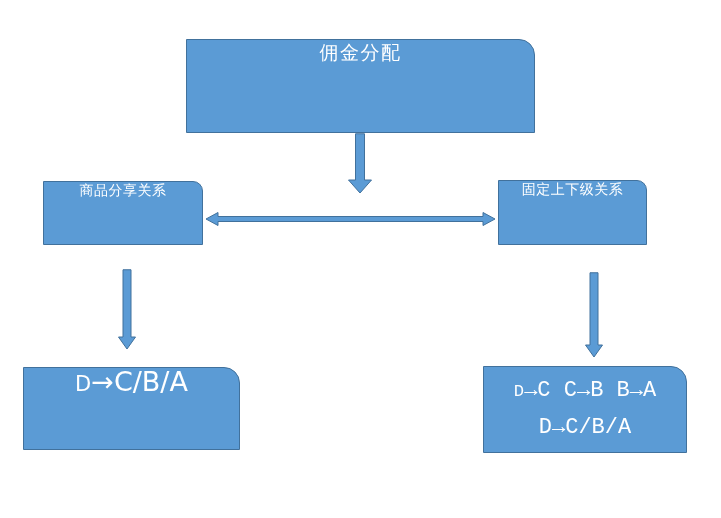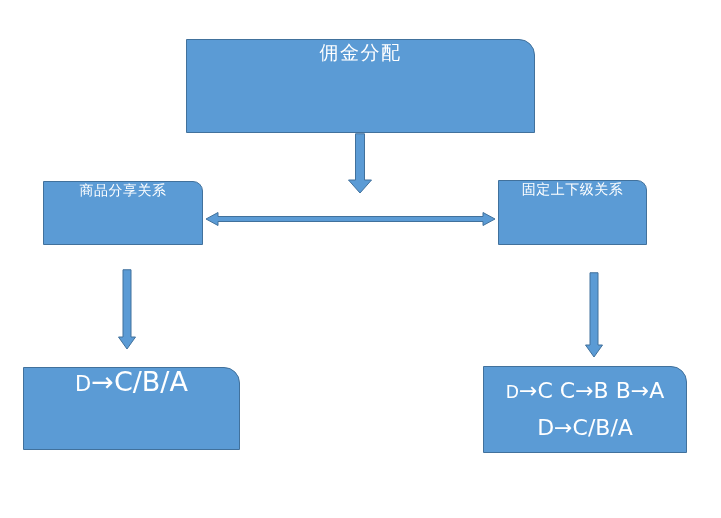--- a/index.html
+++ b/index.html
@@ -52,20 +52,21 @@
     border-radius: 0 16px 0 0;
     font-size: 27px;
   }
   .node-fixed-result {
     left: 483px; top: 366px;
     width: 204px; height: 87px;
     border-radius: 0 16px 0 0;
     font-size: 22px;
     flex-direction: column;
     row-gap: 15px;
+    font-family: Liberation Mono, monospace;
   }
   .small-cap {
     font-size: 0.78em;
   }
   .result-line {
     line-height: 1;
     white-space: pre;
   }
   svg.connector {
     position: absolute;

